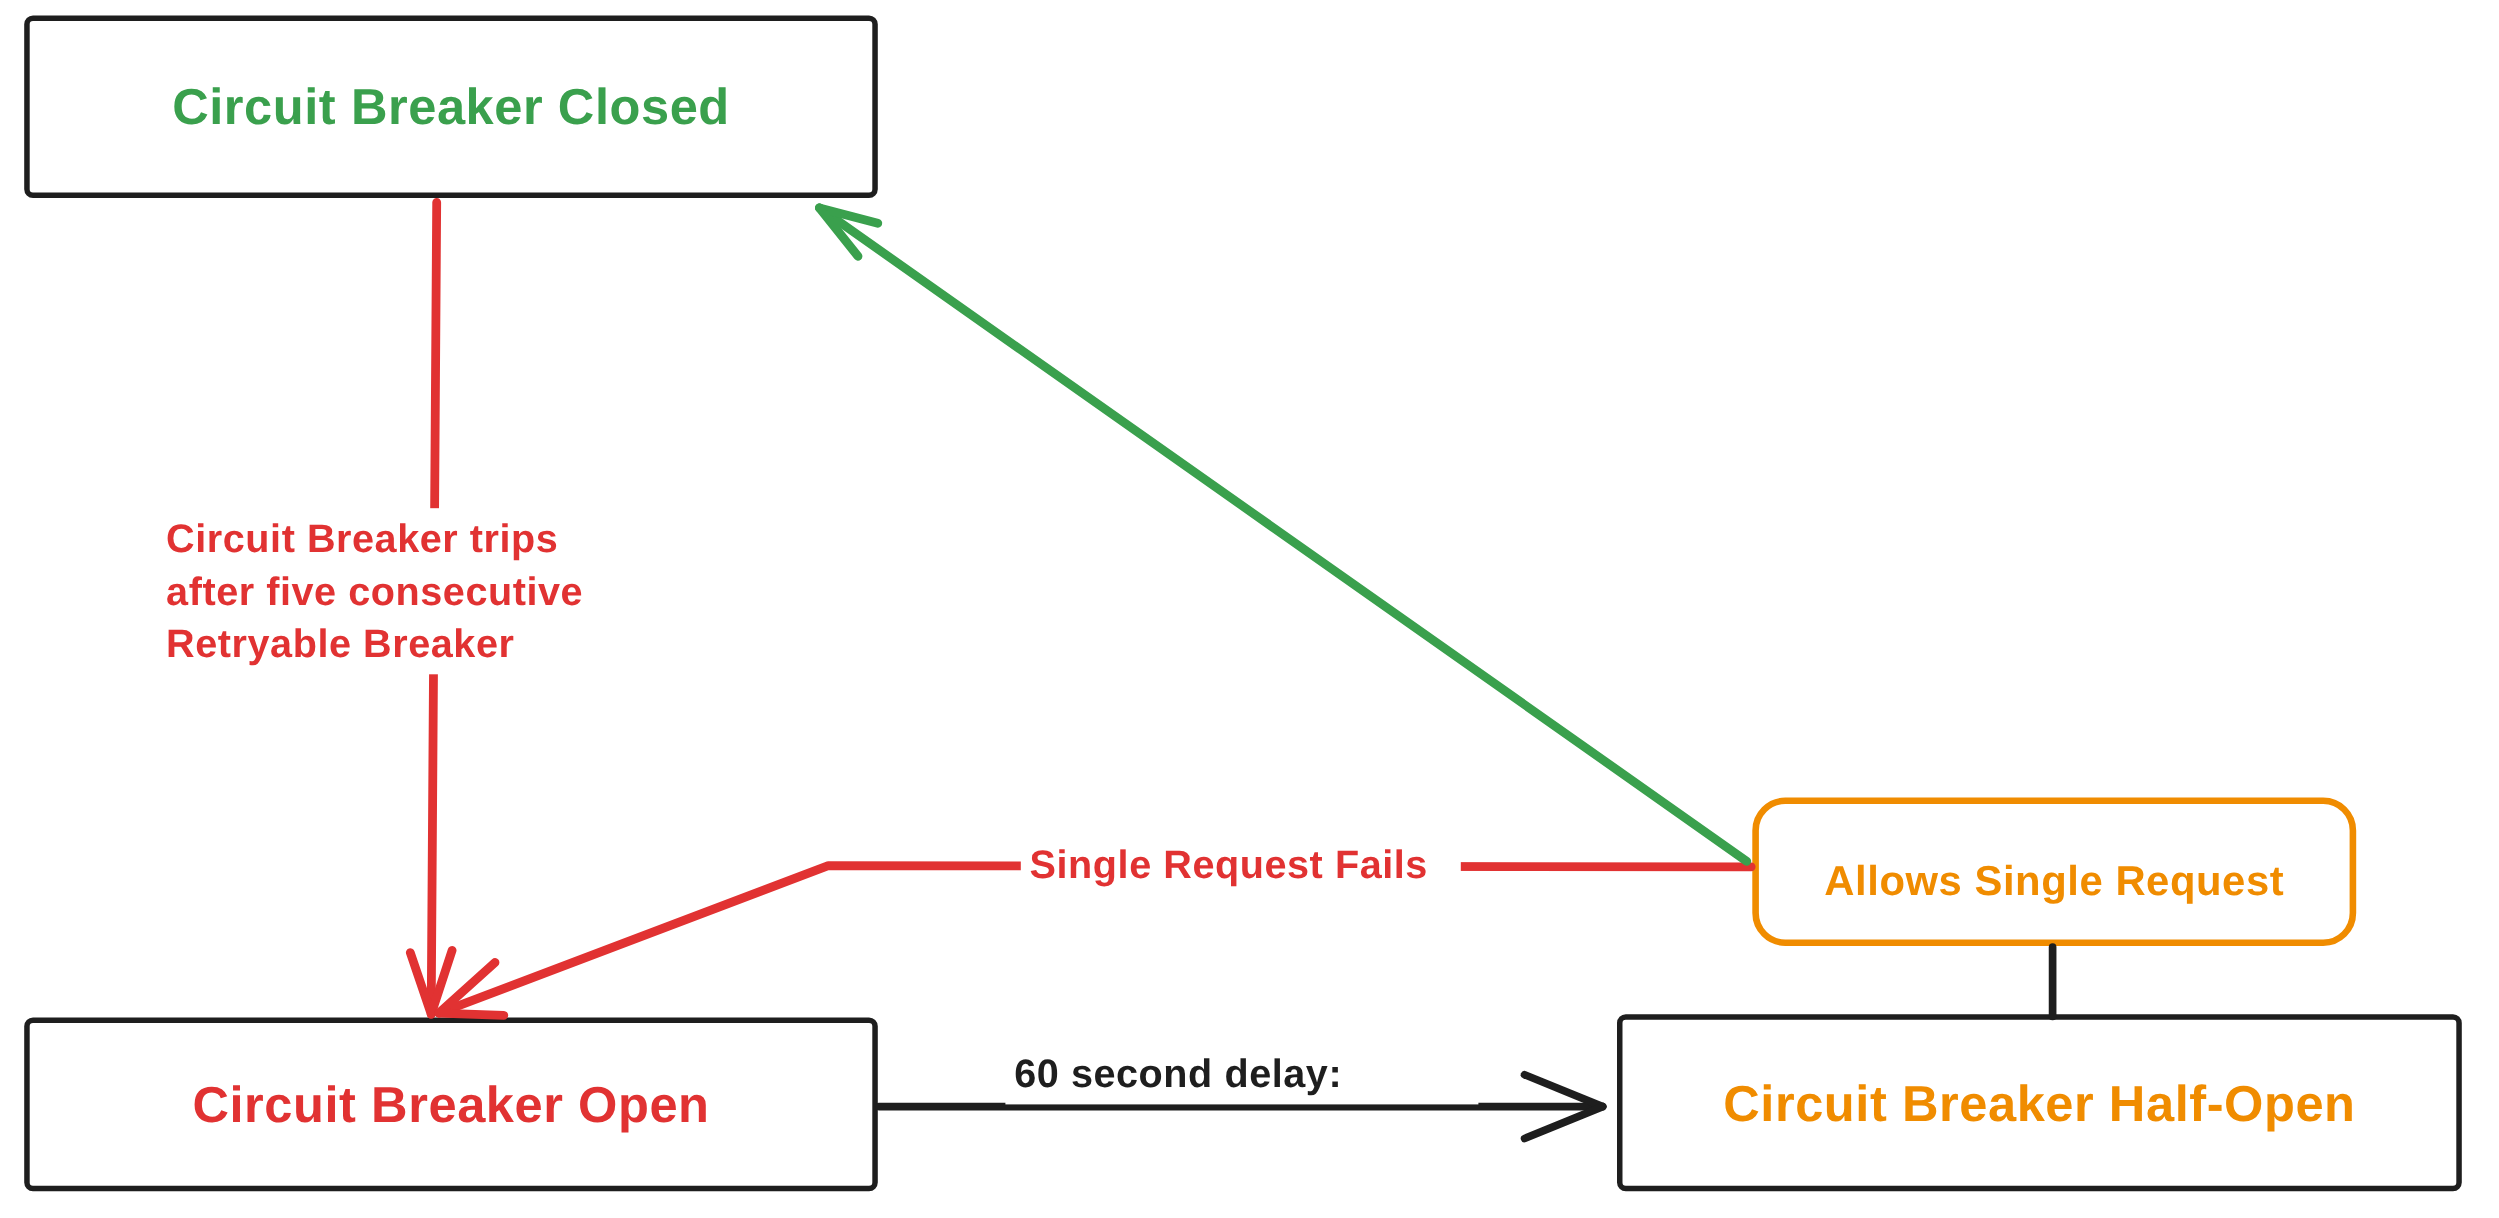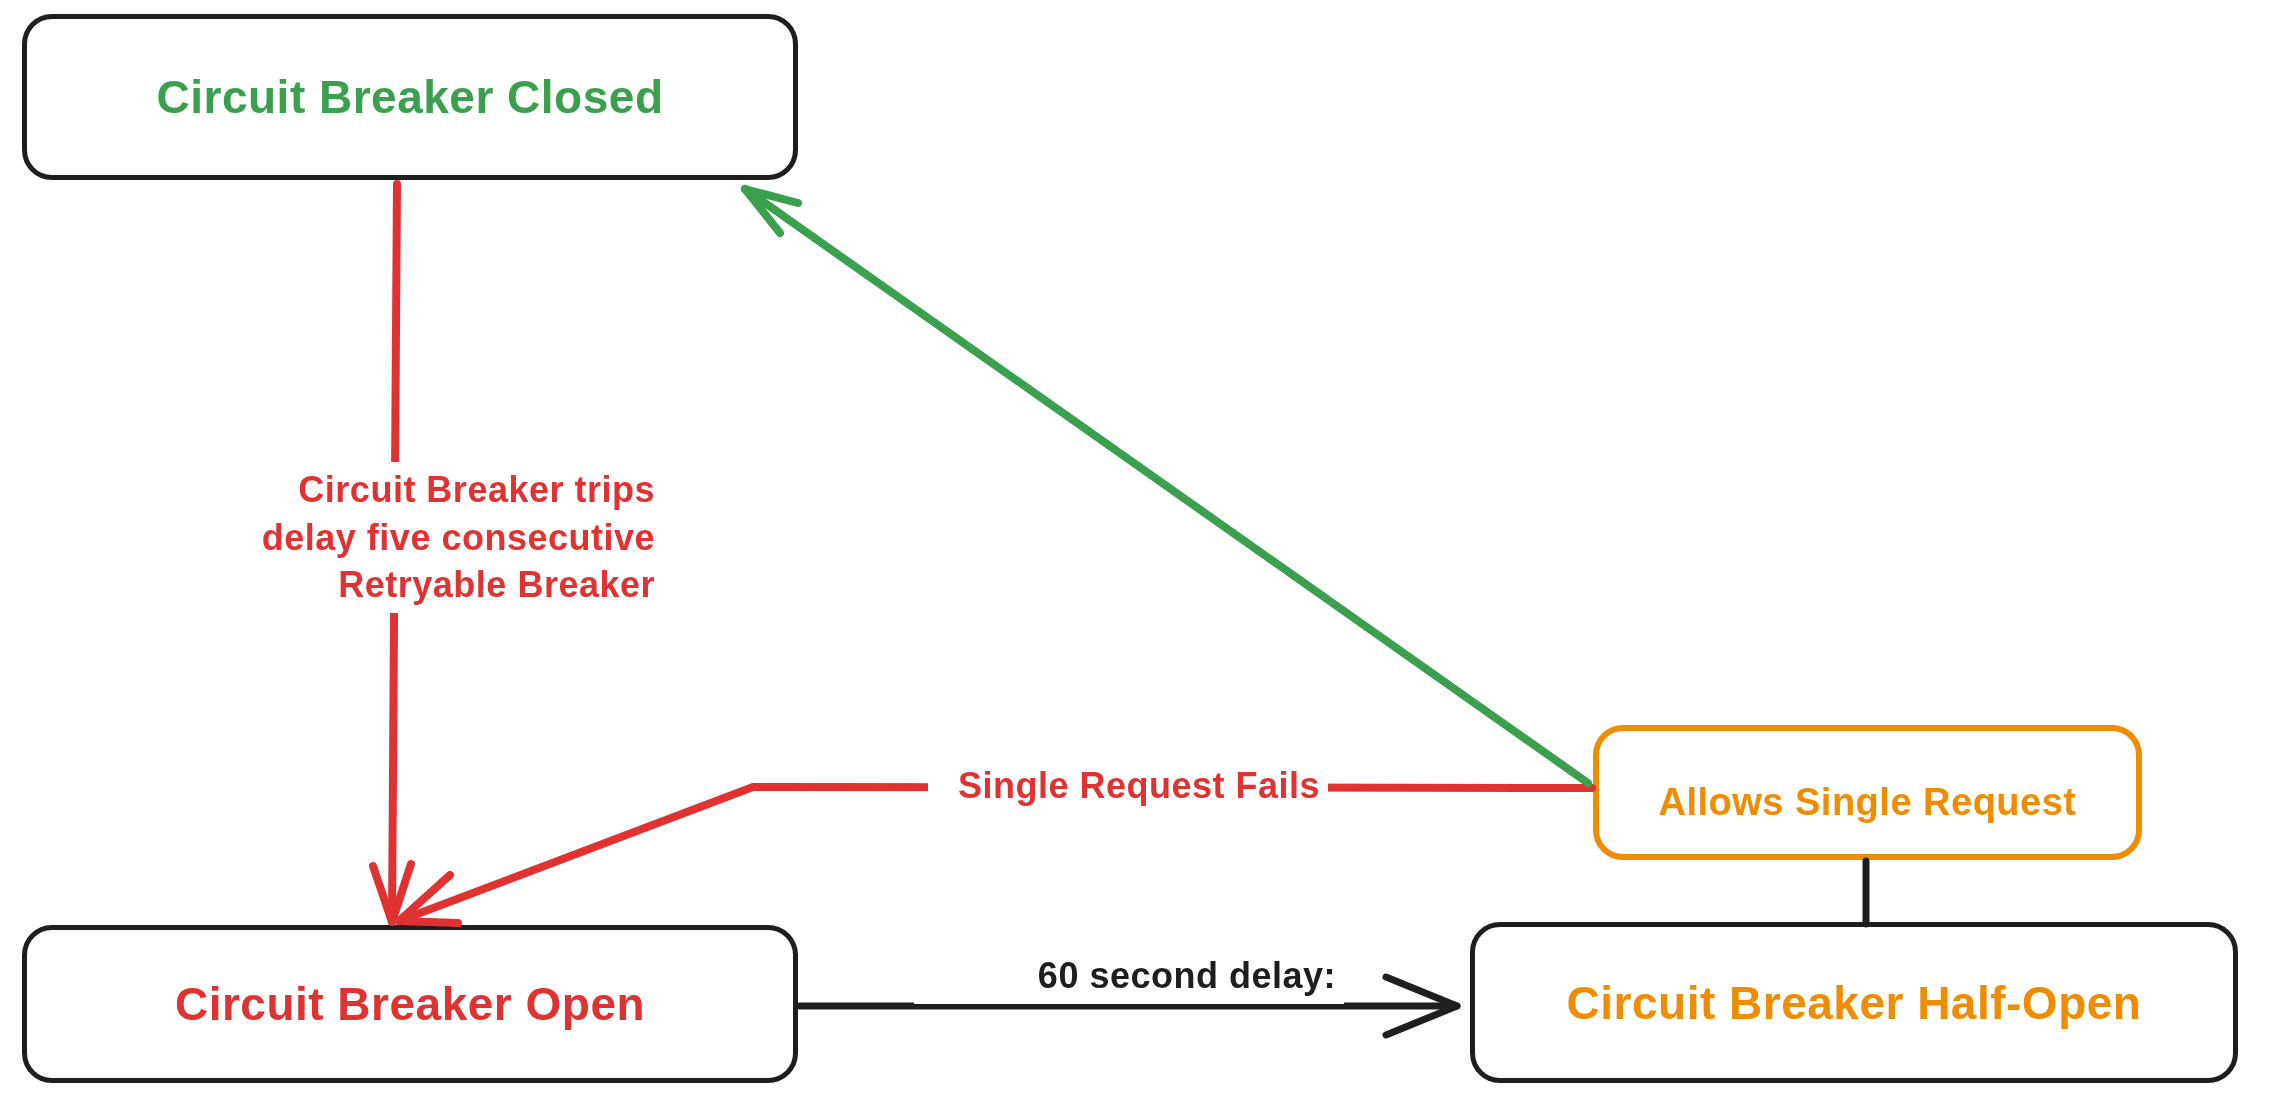--- a/index.html
+++ b/index.html
@@ -6,40 +6,40 @@
     --ink:#1e1e1e; --green:#3aa04d; --red:#e13232; --orange:#f08c00; --bg:#ffffff;
   }
   html,body{margin:0;padding:0;background:var(--bg);}
   .canvas{
     position:relative; width:2272px; height:1107px; background:var(--bg);
     font-family:cursive, sans-serif; overflow:hidden;
   }
   
   .node{
     position:absolute; display:flex; align-items:center; justify-content:center;
-    background:var(--bg); border:5px solid var(--ink); border-radius:30px;
+    background:var(--bg); border:5px solid var(--ink); border-radius:8px;
     z-index:1; box-sizing:border-box; text-align:center;
     font-weight:600; letter-spacing:0.5px;
   }
   .node-title{font-size:46px; white-space:nowrap;}
   #node-closed   {left:22px;  top:14px;  width:776px; height:166px;}
   #node-closed   .node-title{color:var(--green);}
   #node-open     {left:22px;  top:925px; width:776px; height:158px;}
   #node-open     .node-title{color:var(--red);}
   #node-halfopen {left:1470px;top:922px; width:768px; height:161px;}
   #node-halfopen .node-title{color:var(--orange);}
   #node-allows   {left:1593px;top:725px; width:549px; height:135px;
                   border-color:var(--orange); border-width:6px; border-radius:30px;}
   #node-allows   .node-title{color:var(--orange); font-size:38px;margin-top:20px;}
   
   svg.wires{position:absolute; left:0; top:0; z-index:2;}
   
   .edge-label{
     position:absolute; z-index:3; background:var(--bg);
-    display:flex; flex-direction:column; align-items:flex-end; justify-content:center;
+    display:flex; flex-direction:column; align-items:flex-start; justify-content:center;
     font-weight:600; font-size:36px; line-height:1.32; text-align:center;
     letter-spacing:0.5px; padding:4px 8px; box-sizing:border-box;
   }
   .edge-label span{white-space:nowrap;}
   #label-trips   {left:143px; top:462px; width:520px; color:var(--red);}
   #label-succeeds{left:895px; top:452px; width:500px; color:var(--green);}
   #label-fails   {left:928px; top:758px; width:400px; color:var(--red);}
   #label-delay   {left:914px; top:948px; width:430px; color:var(--ink);}
 </style>
 </head>
@@ -91,21 +91,21 @@
       </g>
 
       <g stroke="var(--ink)" stroke-width="7">
         <path d="M1866,861 L1866,924"></path>
       </g>
     </g>
   </svg>
 
   <div class="edge-label" id="label-trips">
     <span>Circuit Breaker trips</span>
-    <span>delay five consecutive</span>
+    <span>after five consecutive</span>
     <span>Retryable Breaker</span>
   </div>
 
 
   <div class="edge-label" id="label-fails">
     <span>Single Request Fails</span>
   </div>
 
   <div class="edge-label" id="label-delay">
     <span>60 second delay:</span>

